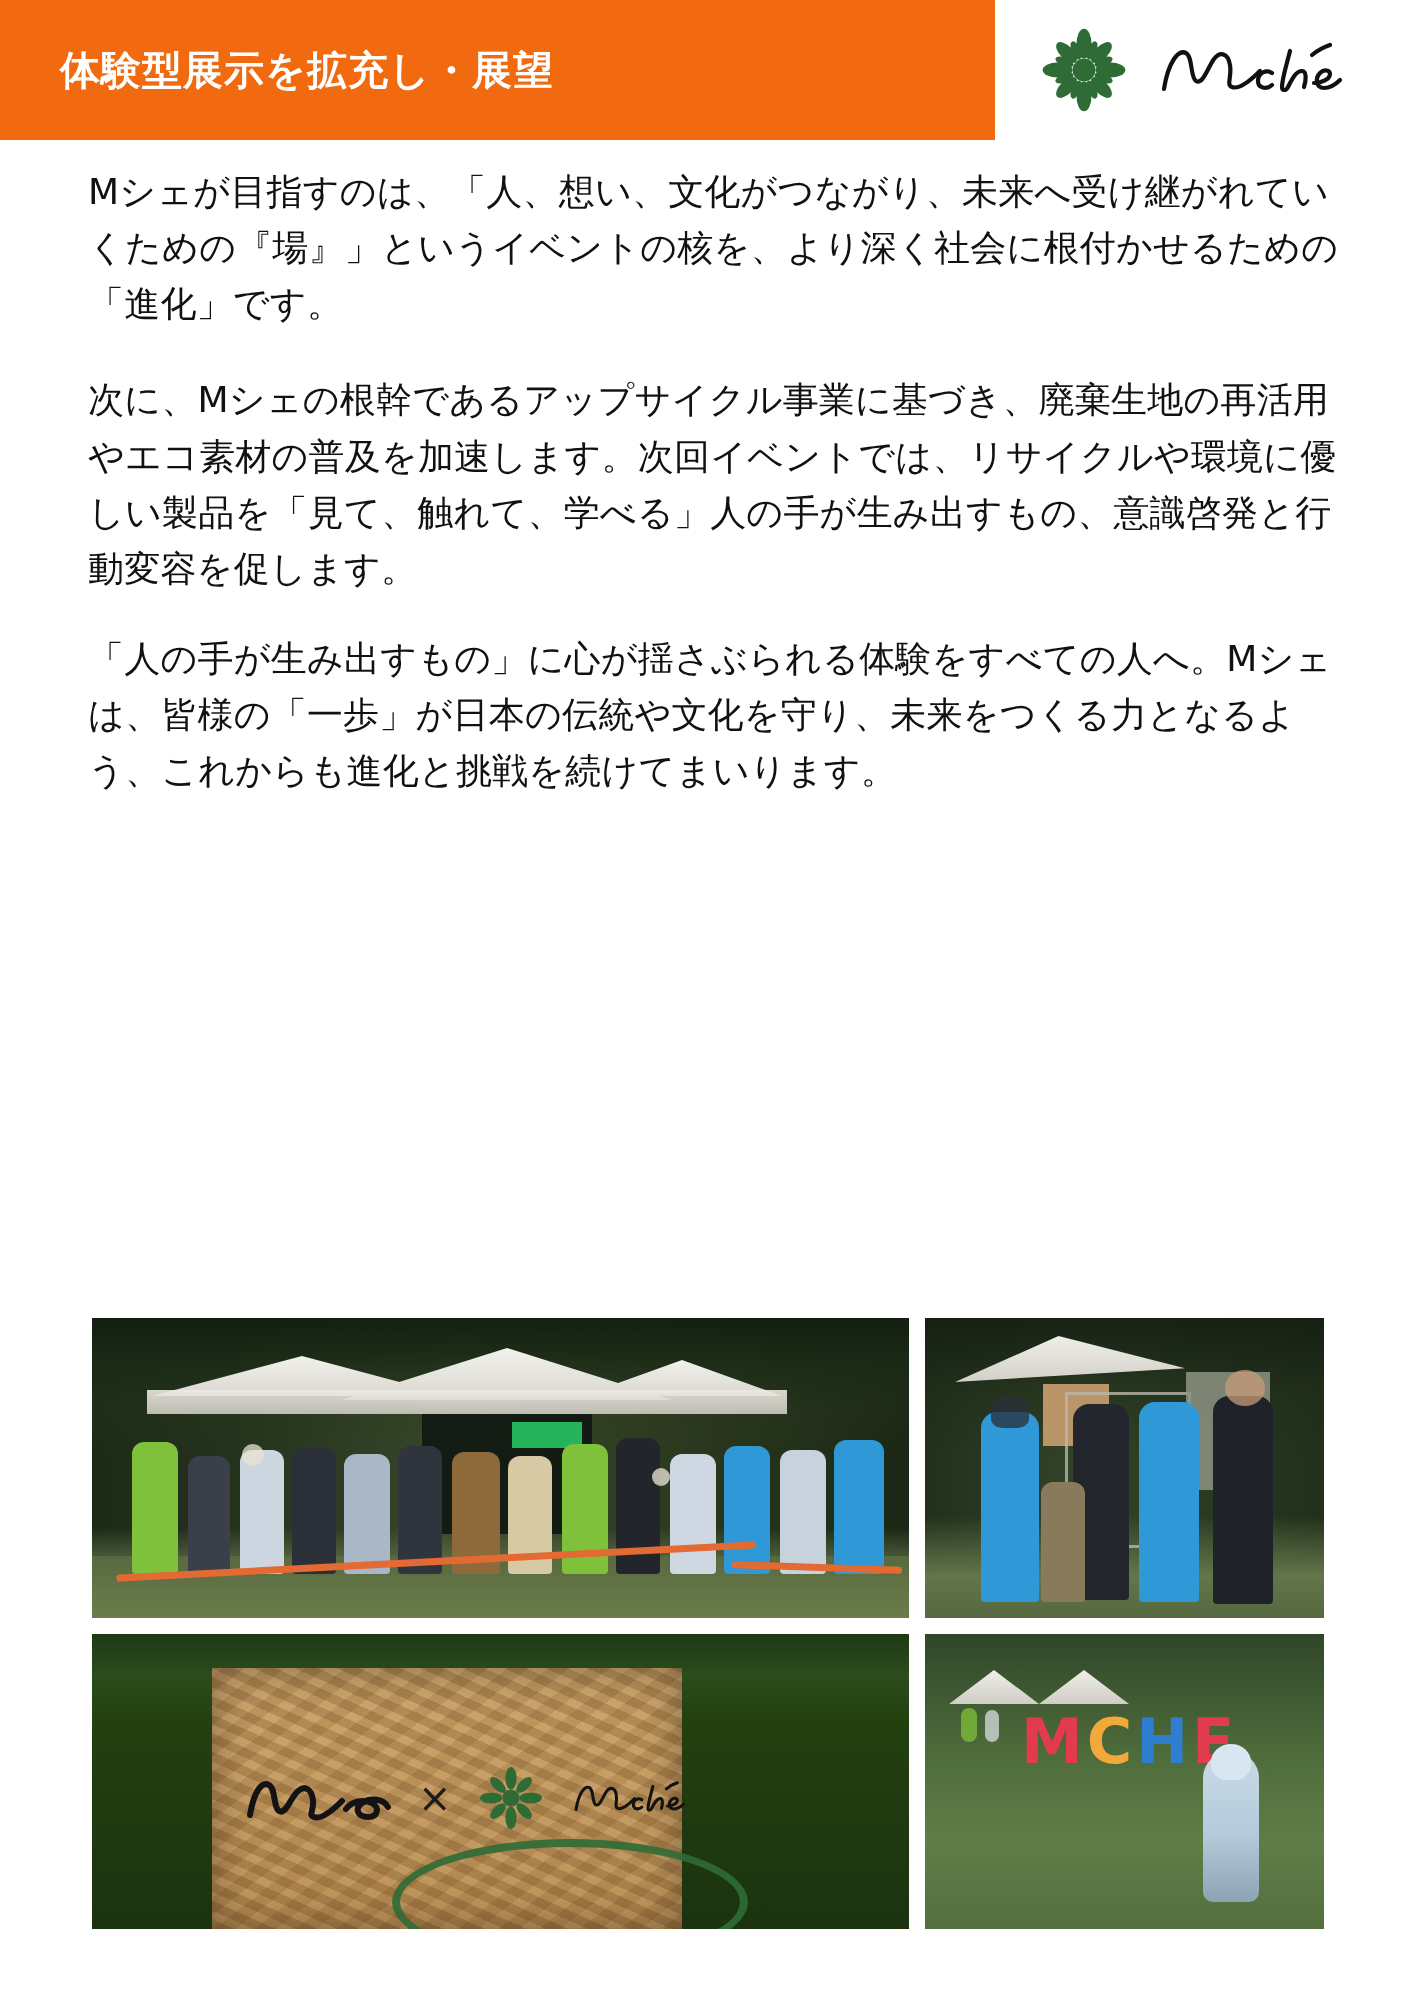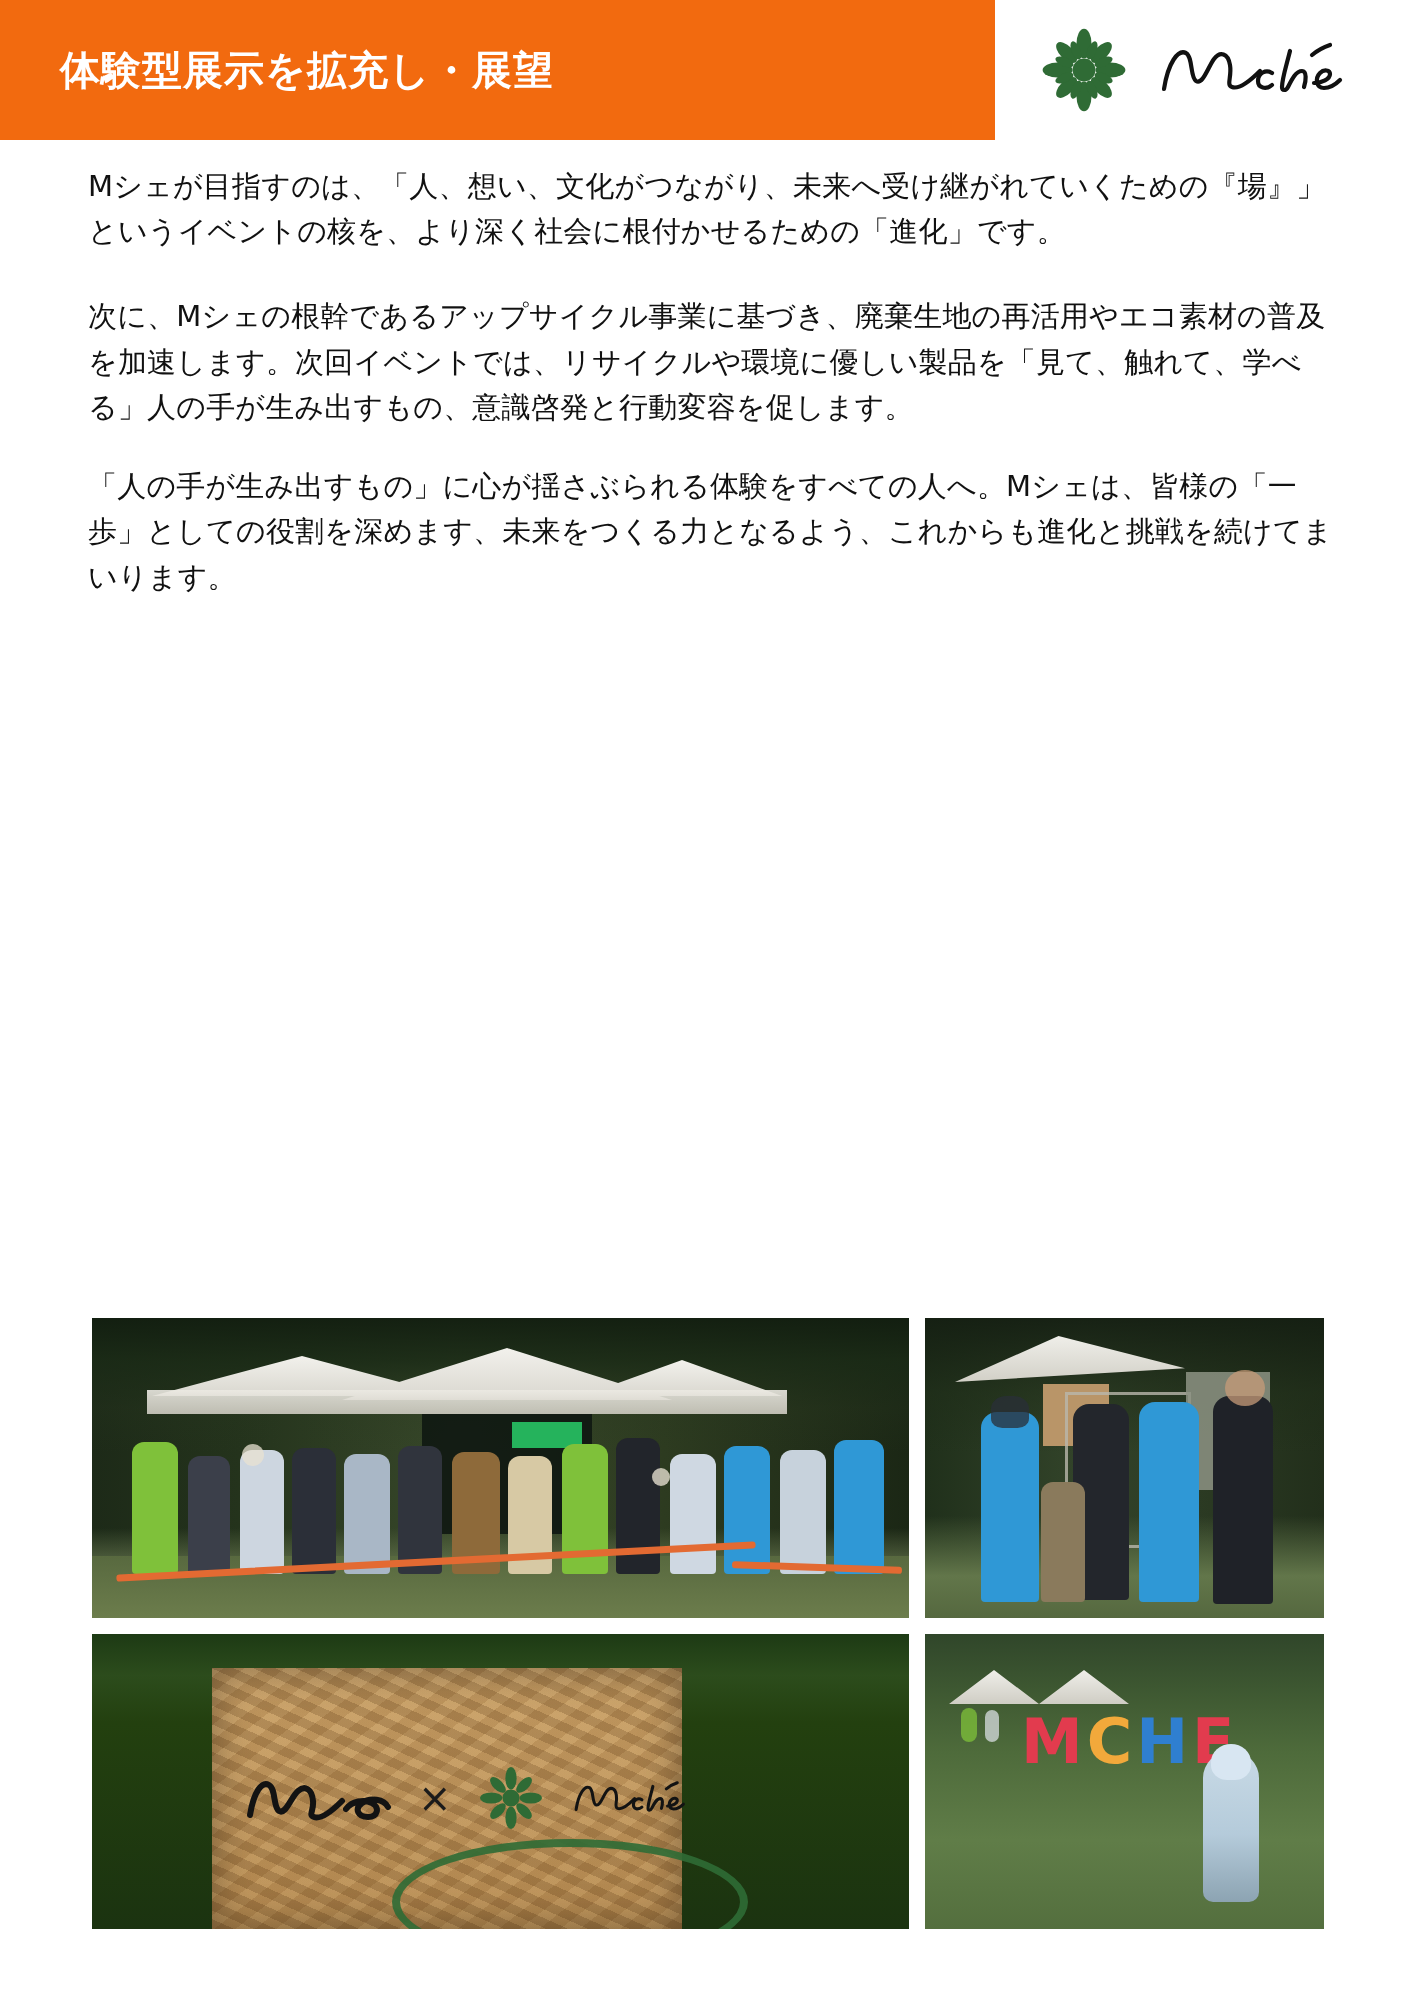--- a/index.html
+++ b/index.html
@@ -57,21 +57,21 @@
     height: 74px;
     flex: 0 0 auto;
   }
 
   
   .content {
     padding: 24px 60px 0 88px;
     box-sizing: border-box;
   }
   .para {
-    font-size: 29px;
+    font-size: 36px;
     line-height: 1.56;
     color: #111111;
     margin: 0 0 34px 0;
     text-align: left;
     letter-spacing: 0.2px;
     font-family: "DejaVu Sans", "Liberation Sans", sans-serif;
   }
   .para.first {
     margin-bottom: 40px;
   }
@@ -275,21 +275,21 @@
           <path d="M158 22 C 164 17, 170 14, 176 12"></path>
         </g>
       </svg>
     </span>
   </div>
 </div>
 
 <div class="content">
   <p class="para first">Mシェが目指すのは、「人、想い、文化がつながり、未来へ受け継がれていくための『場』」というイベントの核を、より深く社会に根付かせるための「進化」です。</p>
   <p class="para">次に、Mシェの根幹であるアップサイクル事業に基づき、廃棄生地の再活用やエコ素材の普及を加速します。次回イベントでは、リサイクルや環境に優しい製品を「見て、触れて、学べる」人の手が生み出すもの、意識啓発と行動変容を促します。</p>
-  <p class="para">「人の手が生み出すもの」に心が揺さぶられる体験をすべての人へ。Mシェは、皆様の「一歩」としての役割を深めます、未来をつくる力となるよう、これからも進化と挑戦を続けてまいります。</p>
+  <p class="para">「人の手が生み出すもの」に心が揺さぶられる体験をすべての人へ。Mシェは、皆様の「一歩」が日本の伝統や文化を守り、未来をつくる力となるよう、これからも進化と挑戦を続けてまいります。</p>
 </div>
 
 <div class="photo-grid">
 
   <div class="photo p1">
     <div class="tent t1"></div>
     <div class="tent t2"></div>
     <div class="tent t3"></div>
     <div class="tpanel"></div>
     <div class="stall-dark"></div>

